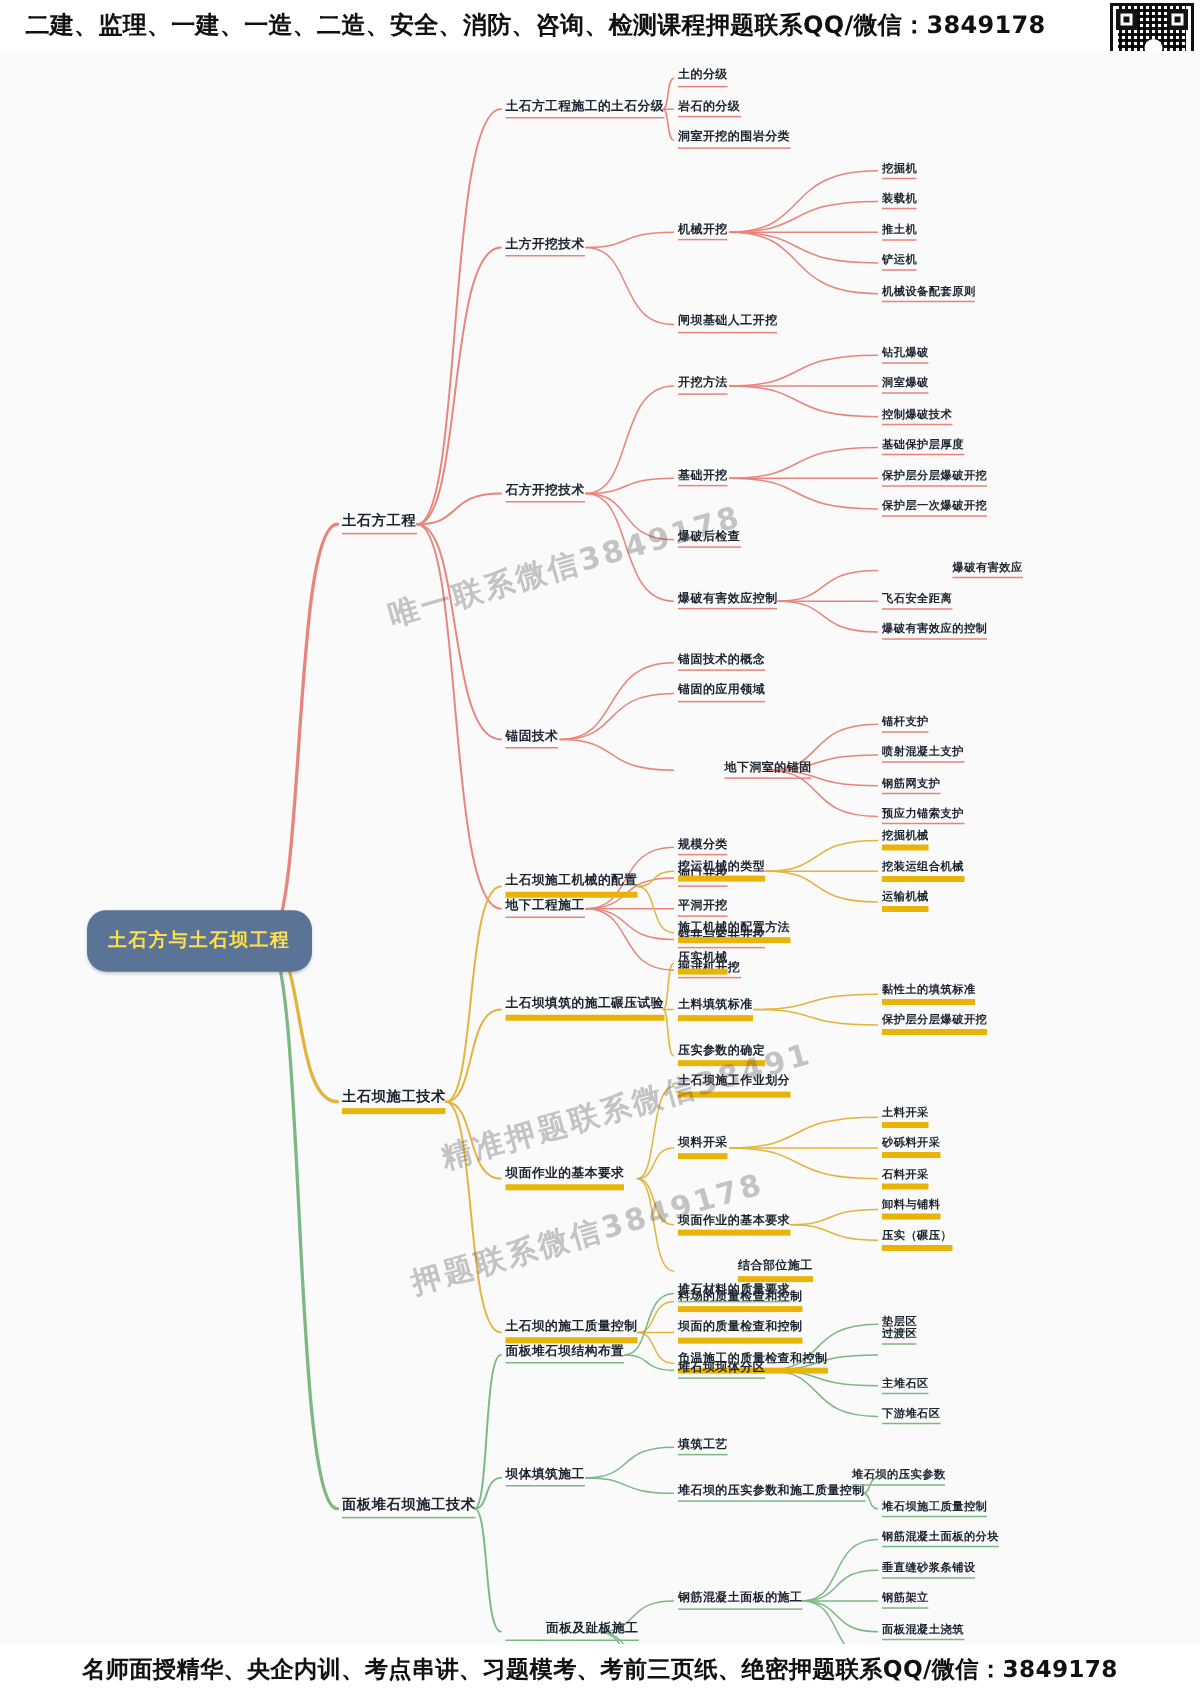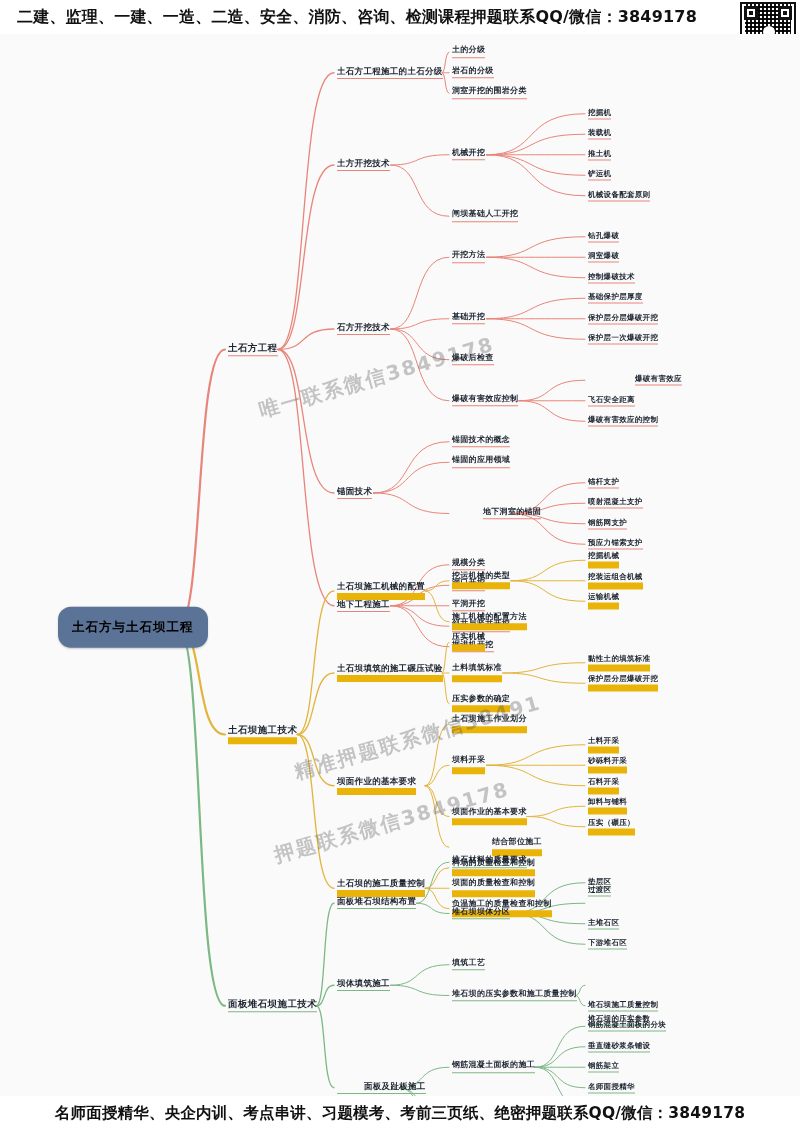--- a/index.html
+++ b/index.html
@@ -56,35 +56,35 @@
   
   .node {
     position: absolute;
     white-space: nowrap;
     color: #1c2430;
     line-height: 1;
     transform: translateY(-50%);
   }
   .node-root {
     background: #5b7396;
-    color: #000000;
+    color: #fde047;
     font-size: 12.5px;
     font-weight: bold;
     padding: 14px 14px;
     border-radius: 13px;
     letter-spacing: 1px;
     box-shadow: 0 1px 2px rgba(0,0,0,.18);
   }
   .node-l1 { font-size: 9.5px; font-weight: bold; padding-bottom: 3px; letter-spacing: .4px; }
   .node-l2 { font-size: 8.5px; font-weight: bold; padding-bottom: 2.5px; letter-spacing: .3px; }
   .node-l3 { font-size: 8px;   font-weight: bold; padding-bottom: 2.5px; letter-spacing: .3px; }
   .node-l4 { font-size: 7.5px; font-weight: bold; padding-bottom: 2.5px; letter-spacing: .3px; }
 
   .ul-red    { border-bottom: 1px solid #e8857a; }
-  .ul-yellow { border-bottom: 7px solid #eab308; text-align: center; }
+  .ul-yellow { border-bottom: 4px solid #eab308; text-align: center; }
   .ul-green  { border-bottom: 1px solid #7cb884; }
 
   
   .watermark {
     position: absolute;
     color: rgba(70,70,70,0.30);
     font-size: 20px;
     font-weight: bold;
     white-space: nowrap;
     transform: rotate(-16deg);
@@ -275,28 +275,28 @@
         <div class="node node-l2 ul-green" style="left: 337px; top: 869.25px;">面板堆石坝结构布置</div>
         <div class="node node-l3 ul-green" style="left: 452px; top: 828.25px;">堆石材料的质量要求</div>
         <div class="node node-l3 ul-green" style="left: 452px; top: 879.5px;">堆石坝坝体分区</div>
         <div class="node node-l4 ul-green" style="left: 588px; top: 848.75px;">垫层区</div>
         <div class="node node-l4 ul-green" style="left: 588px; top: 857px;">过渡区</div>
         <div class="node node-l4 ul-green" style="left: 588px; top: 889.75px;">主堆石区</div>
         <div class="node node-l4 ul-green" style="left: 588px; top: 910.25px;">下游堆石区</div>
         <div class="node node-l2 ul-green" style="left: 337px; top: 951.25px;">坝体填筑施工</div>
         <div class="node node-l3 ul-green" style="left: 452px; top: 930.75px;">填筑工艺</div>
         <div class="node node-l3 ul-green" style="left: 452px; top: 961.5px;">堆石坝的压实参数和施工质量控制</div>
-        <div class="node node-l4 ul-green" style="left: 588px; top: 951.25px; margin-top: 35px;">堆石坝的压实参数</div>
+        <div class="node node-l4 ul-green" style="left: 568px; top: 951.25px;">堆石坝的压实参数</div>
         <div class="node node-l4 ul-green" style="left: 588px; top: 971.75px;">堆石坝施工质量控制</div>
         <div class="node node-l2 ul-green" style="left: 337px; top: 1053.75px; padding-left: 27px;">面板及趾板施工</div>
         <div class="node node-l3 ul-green" style="left: 452px; top: 1033.25px;">钢筋混凝土面板的施工</div>
         <div class="node node-l4 ul-green" style="left: 588px; top: 992.25px;">钢筋混凝土面板的分块</div>
         <div class="node node-l4 ul-green" style="left: 588px; top: 1012.75px;">垂直缝砂浆条铺设</div>
         <div class="node node-l4 ul-green" style="left: 588px; top: 1033.25px;">钢筋架立</div>
-        <div class="node node-l4 ul-green" style="left: 588px; top: 1053.75px;">名师面授精华</div>
+        <div class="node node-l4 ul-green" style="left: 588px; top: 1053.75px;">面板混凝土浇筑</div>
         <div class="node node-l4 ul-green" style="left: 588px; top: 1074.25px;">面板养护</div>
         <div class="node node-l3 ul-green" style="left: 452px; top: 1094.75px;">沥青混凝土面板施工</div>
         <div class="node node-root" style="left: 58px; top: 593px;">土石方与土石坝工程</div>
       </div>
 
     <div class="watermark" id="watermark-1">唯一联系微信3849178</div>
     <div class="watermark" id="watermark-2">精准押题联系微信38491</div>
     <div class="watermark" id="watermark-3">押题联系微信3849178</div>
   </div>
 

